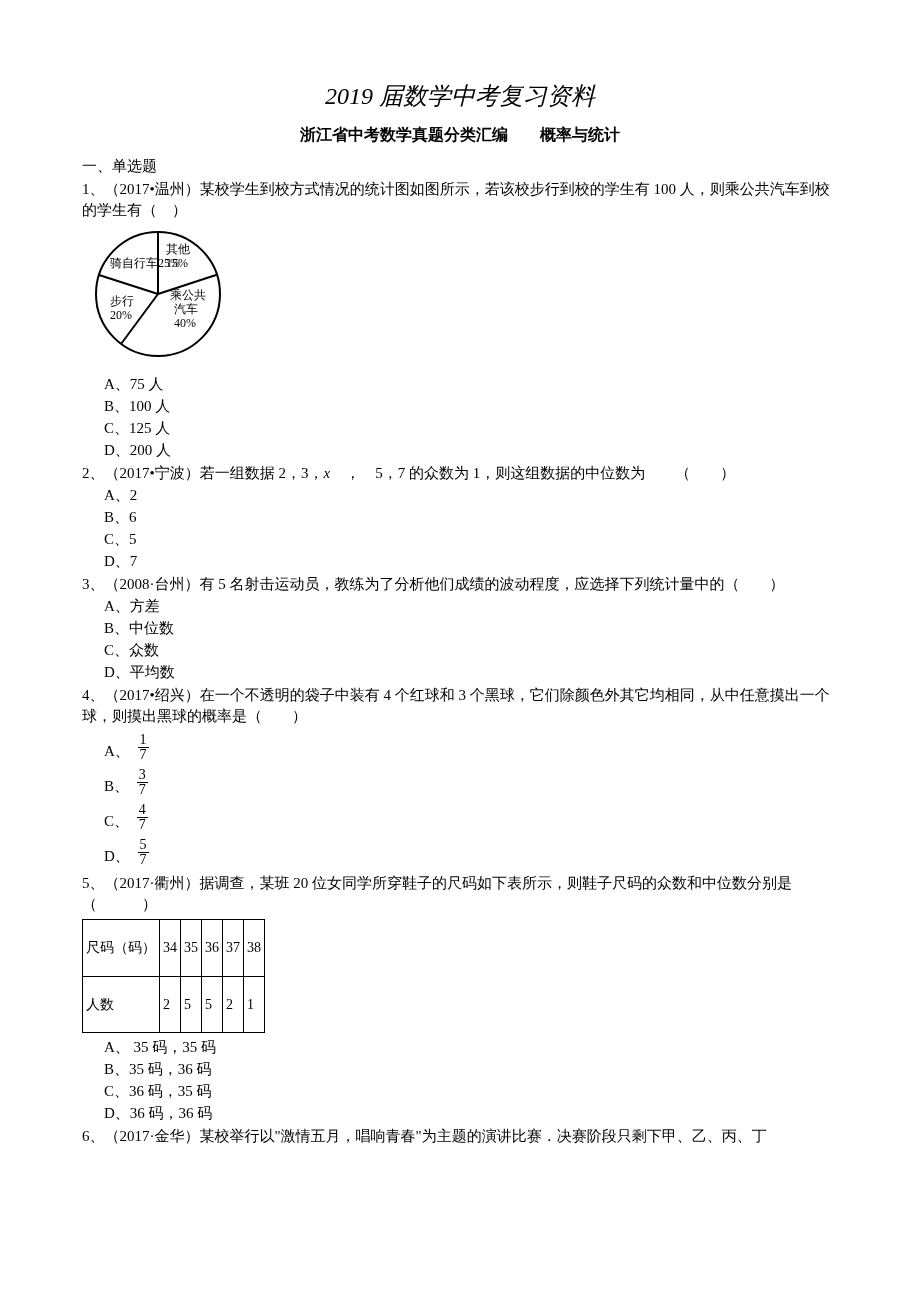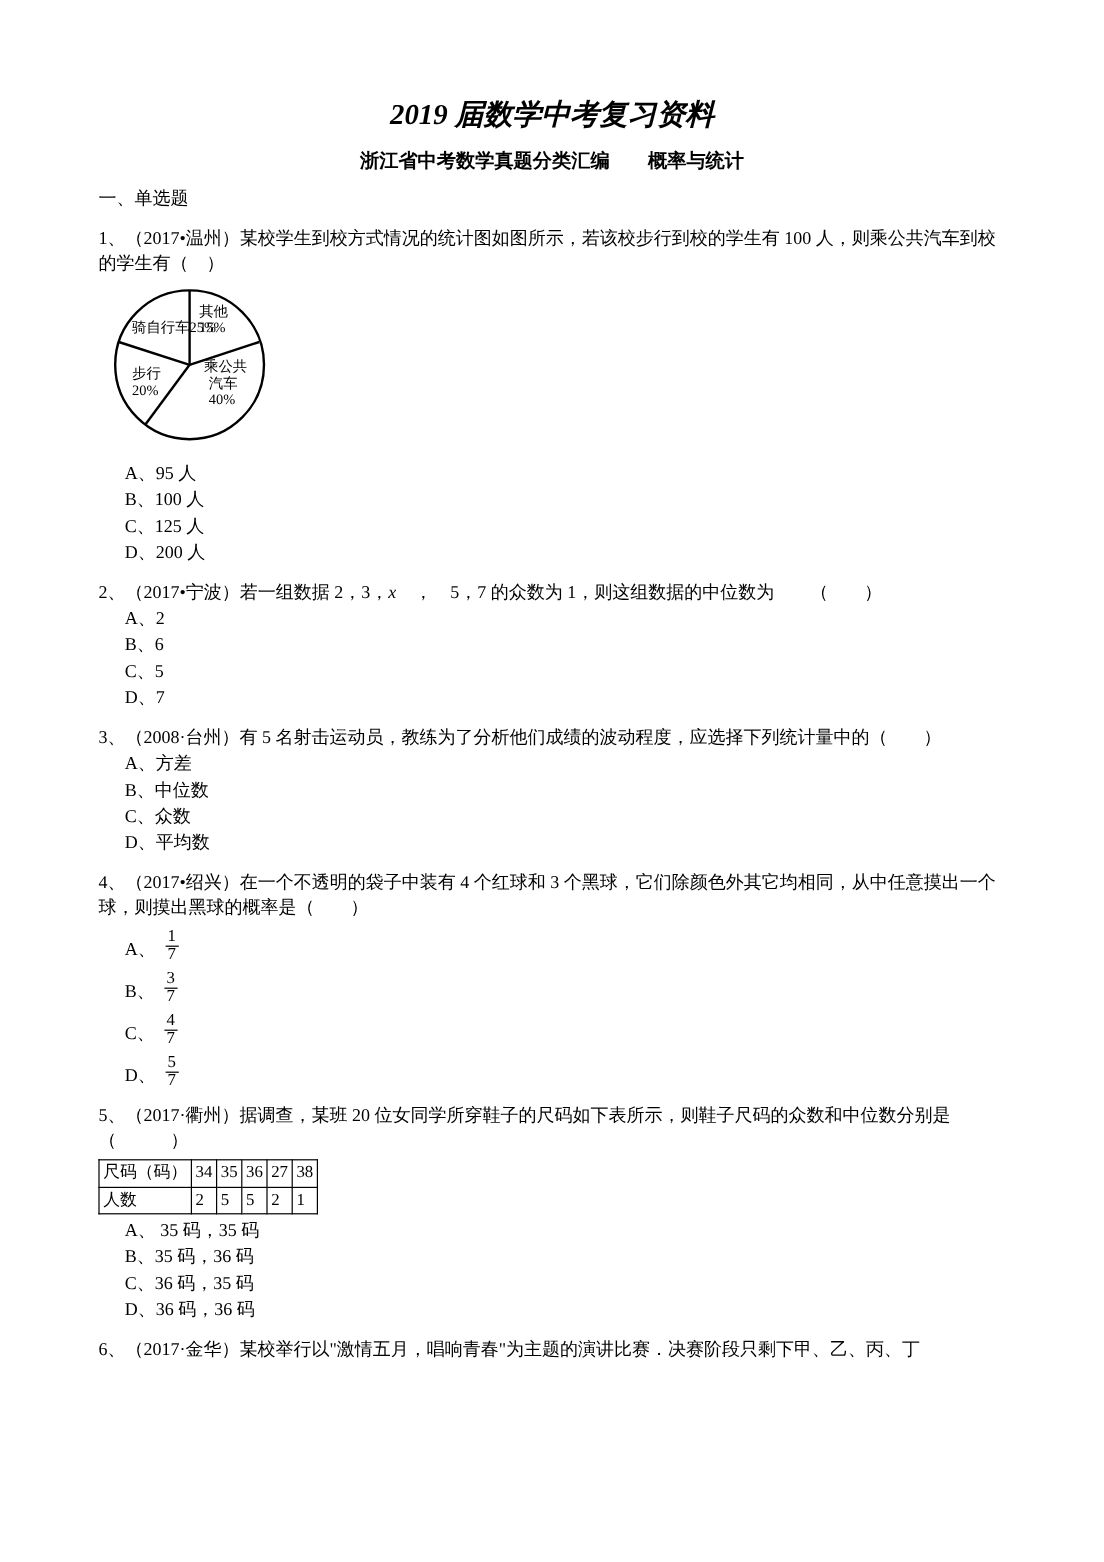--- a/index.html
+++ b/index.html
@@ -9,35 +9,35 @@
       color: #000;
       padding: 80px 82px 40px 82px;
       background: #fff;
       font-size: 15px;
       line-height: 1.4;
     }
     .title1 {
       text-align: center;
       font-size: 24px;
       font-style: italic;
-      font-weight: bold;
+      font-weight: normal;
       margin-bottom: 10px;
       font-family: "KaiTi", "楷体", serif;
     }
     .title2 {
       text-align: center;
       font-size: 16px;
       font-weight: bold;
       margin-bottom: 10px;
     }
     .section-head {
       font-weight: normal;
       margin-bottom: 2px;
     }
-    .q { margin-top: 12px; }
+    .q { margin-top: 2px; }
     .opt {
       padding-left: 22px;
       margin-top: 1px;
     }
     .pie-wrap {
       margin: 6px 0 6px 6px;
     }
     .pie {
       width: 140px;
       height: 135px;
@@ -58,21 +58,21 @@
     }
     .opt-frac .letter {
       vertical-align: bottom;
     }
     table.shoe {
       border-collapse: collapse;
       margin: 4px 0 4px 0;
     }
     table.shoe td, table.shoe th {
       border: 1.5px solid #000;
-      padding: 1px 3px;
+      padding: 18px 3px;
       font-size: 14px;
       font-weight: normal;
       text-align: left;
     }
     .it { font-style: italic; }
   </style>
 </head>
 <body>
 
 <div class="title1">2019 届数学中考复习资料</div>
@@ -91,21 +91,21 @@
     <text x="22" y="40" font-size="12">骑自行车25%</text>
     <text x="78" y="26" font-size="12">其他</text>
     <text x="78" y="40" font-size="12">15%</text>
     <text x="82" y="72" font-size="12">乘公共</text>
     <text x="86" y="86" font-size="12">汽车</text>
     <text x="86" y="100" font-size="12">40%</text>
     <text x="22" y="78" font-size="12">步行</text>
     <text x="22" y="92" font-size="12">20%</text>
   </svg>
 </div>
-<div class="opt">A、95 人</div>
+<div class="opt">A、75 人</div>
 <div class="opt">B、100 人</div>
 <div class="opt">C、125 人</div>
 <div class="opt">D、200 人</div>
 
 <div class="q">
   <span>2、（2017•宁波）若一组数据 2，3，</span><span class="it">x</span><span>　，　5，7 的众数为 1，则这组数据的中位数为　　（　　）</span>
 </div>
 <div class="opt">A、2</div>
 <div class="opt">B、6</div>
 <div class="opt">C、5</div>
@@ -136,21 +136,21 @@
 </div>
 
 <div class="q">5、（2017·衢州）据调查，某班 20 位女同学所穿鞋子的尺码如下表所示，则鞋子尺码的众数和中位数分别是（　　　）</div>
 <table class="shoe">
   <tbody>
       <tr>
     <td>尺码（码）</td>
     <td>34</td>
     <td>35</td>
     <td>36</td>
-    <td>27</td>
+    <td>37</td>
     <td>38</td>
   </tr>
   <tr>
     <td>人数</td>
     <td>2</td>
     <td>5</td>
     <td>5</td>
     <td>2</td>
     <td>1</td>
   </tr>

